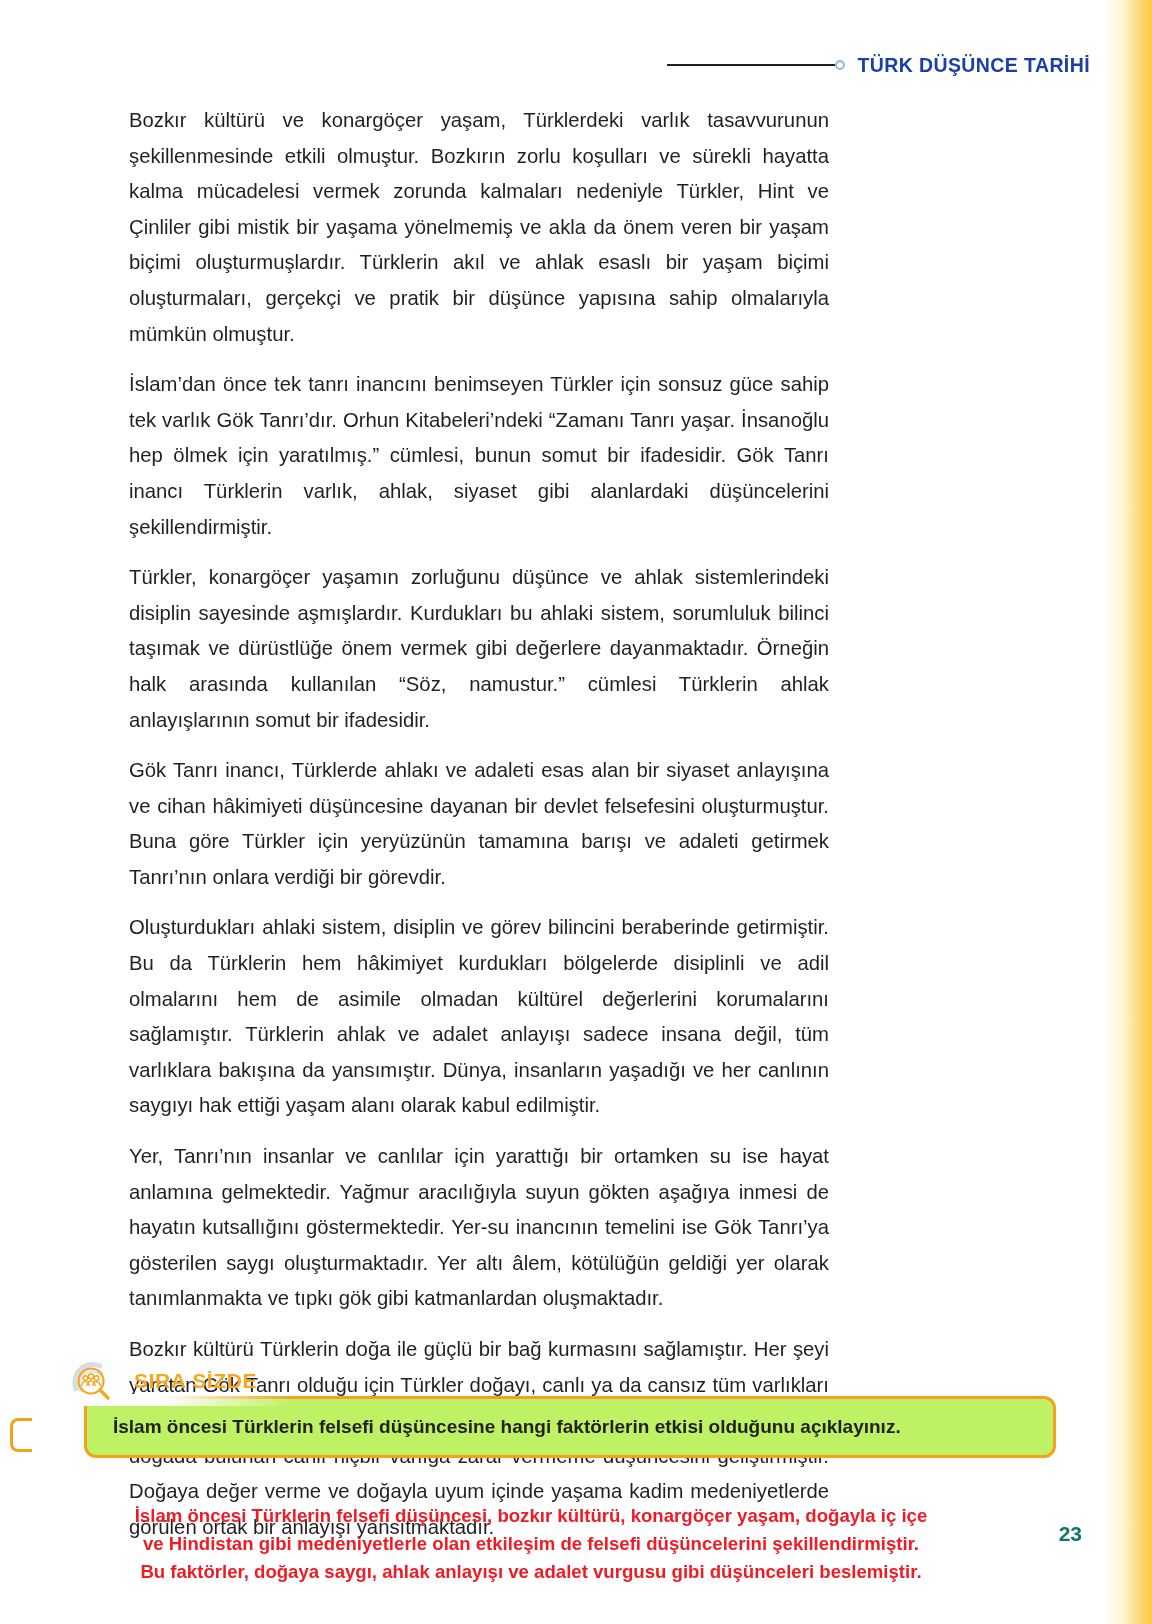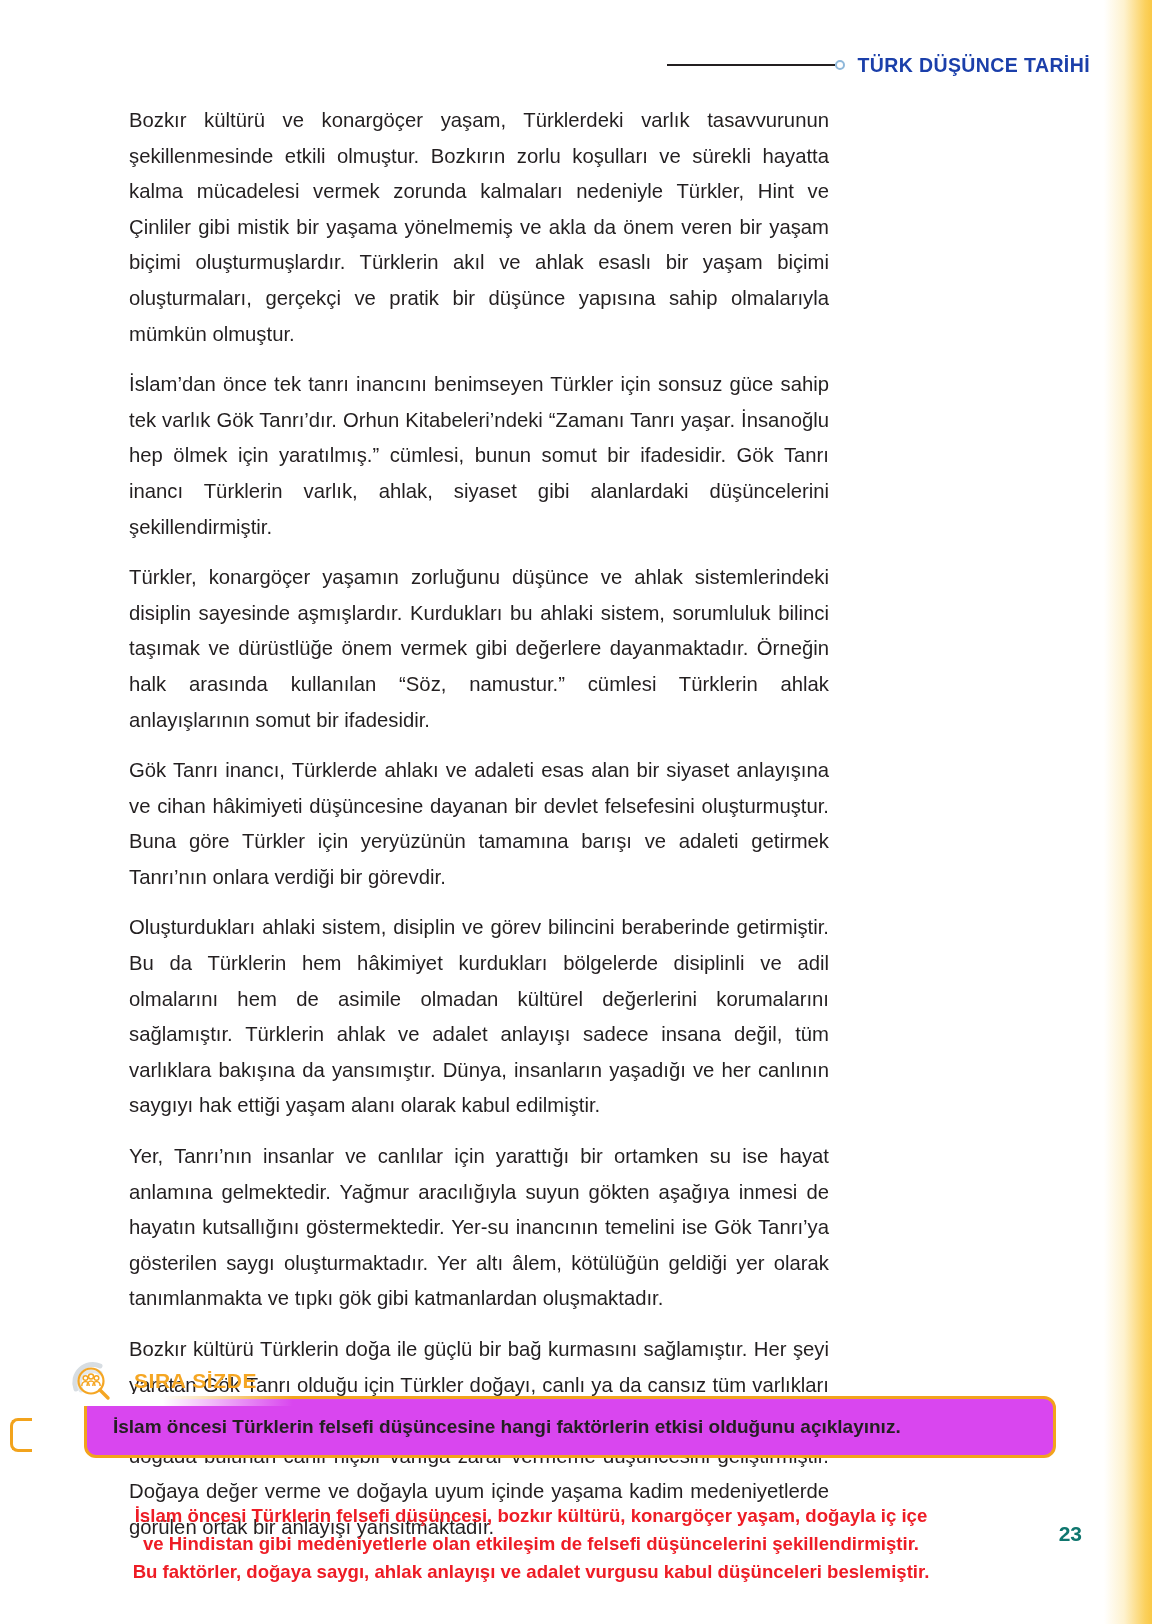--- a/index.html
+++ b/index.html
@@ -117,21 +117,21 @@
   }
 
   .sira-box {
     position: relative;
     margin-top: -10px;
     margin-left: 28px;
     width: 972px;
     min-height: 62px;
     border: 3px solid #f2a31c;
     border-radius: 12px;
-    background: #d946ef;
+    background: #bef264;
     display: flex;
     align-items: center;
     padding: 10px 26px;
   }
   
   .sira-box::before {
     content: "";
     position: absolute;
     left: -4px;
     top: -5px;
@@ -223,16 +223,16 @@
     <div class="sira-label">SIRA SİZDE</div>
   </div>
   <div class="sira-box">
     <div class="sira-question">İslam öncesi Türklerin felsefi düşüncesine hangi faktörlerin etkisi olduğunu açıklayınız.</div>
   </div>
 </div>
 
 <div class="answer">
   <span>İslam öncesi Türklerin felsefi düşüncesi, bozkır kültürü, konargöçer yaşam, doğayla iç içe</span>
   <span>ve Hindistan gibi medeniyetlerle olan etkileşim de felsefi düşüncelerini şekillendirmiştir.</span>
-  <span>Bu faktörler, doğaya saygı, ahlak anlayışı ve adalet vurgusu kabul düşünceleri beslemiştir.</span>
+  <span>Bu faktörler, doğaya saygı, ahlak anlayışı ve adalet vurgusu gibi düşünceleri beslemiştir.</span>
 </div>
 
 <div class="page-number">23</div>
 
 </body></html>

